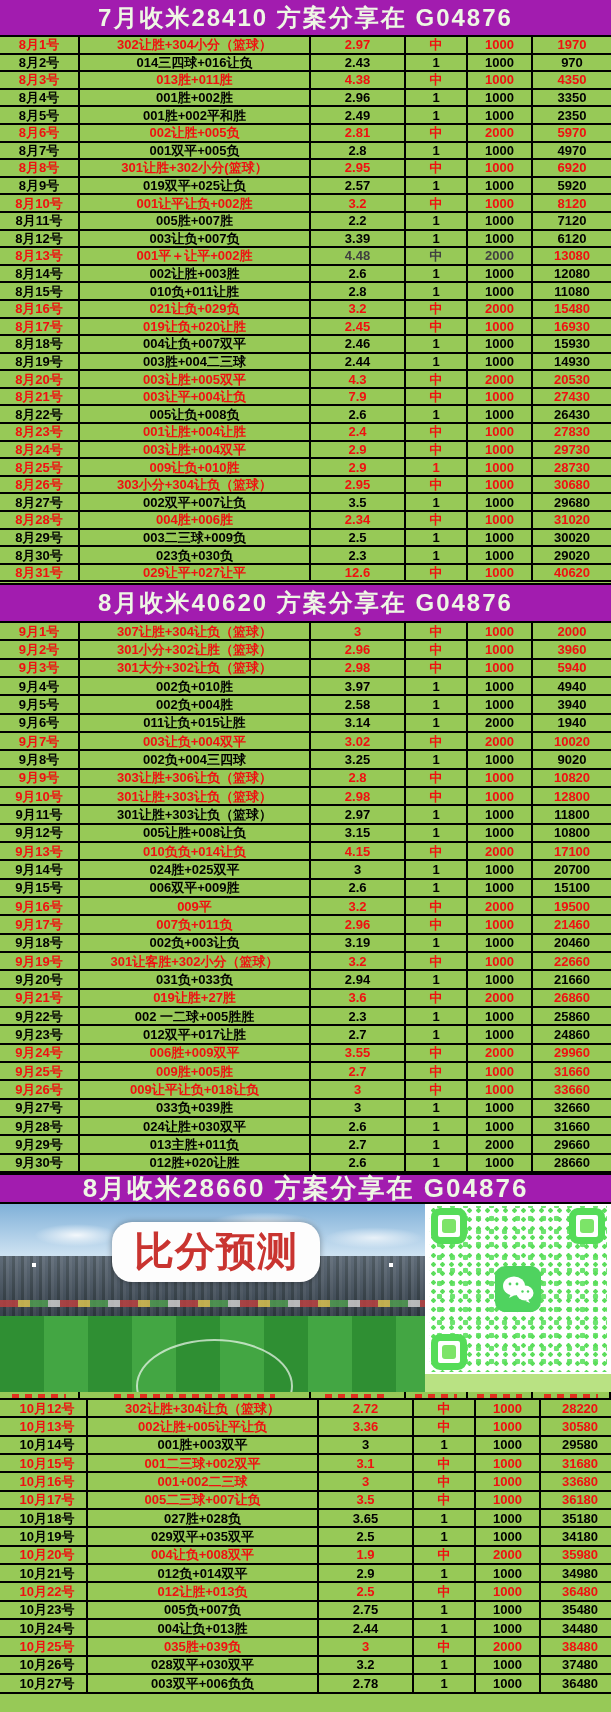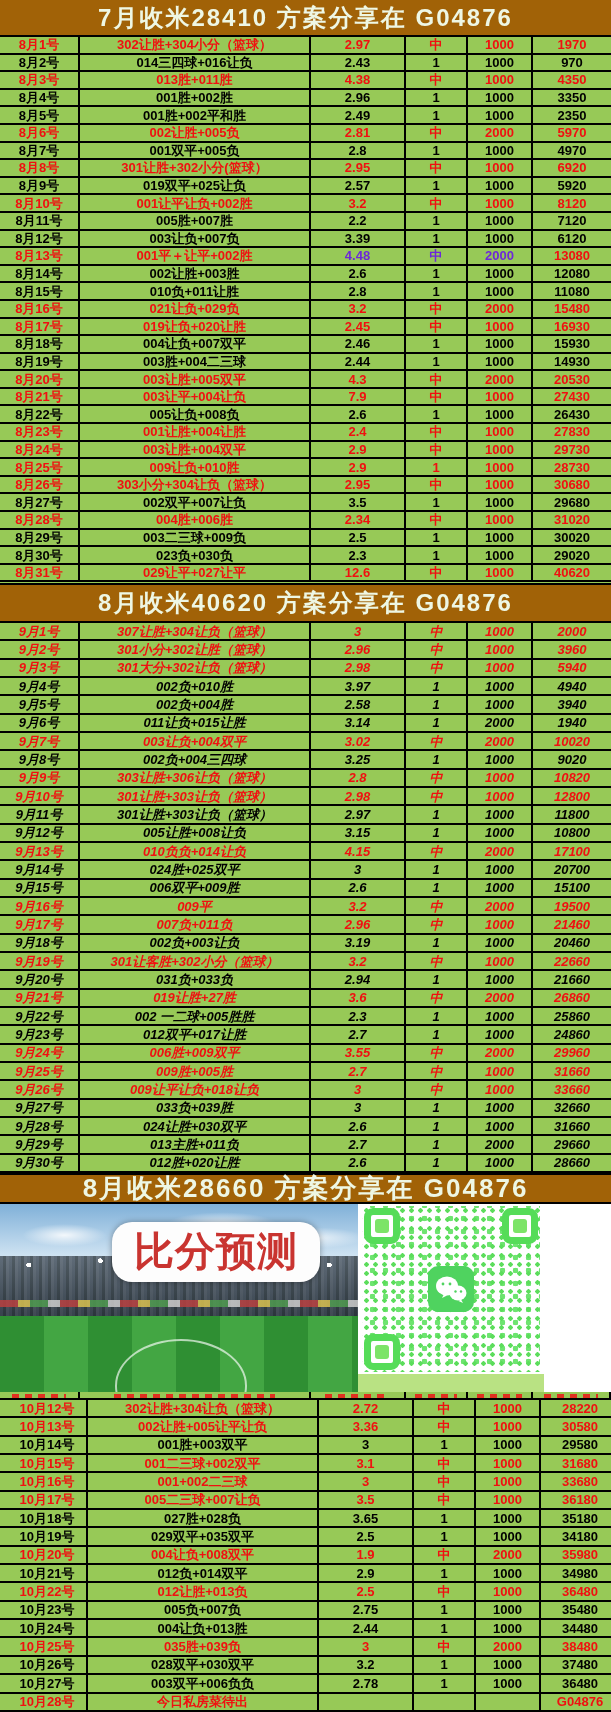--- a/index.html
+++ b/index.html
@@ -2,30 +2,30 @@
 <html><head>
 <meta charset="utf-8">
 <style>
   html,body{margin:0;padding:0;}
   body{
     width:611px;height:1712px;
     font-family:"Liberation Sans","DejaVu Sans",sans-serif;
     background:#97c957;position:relative;overflow:hidden;
   }
   .band{
-    height:37px;background:#a16207;color:#eef7e4;
+    height:37px;background:#a21caf;color:#eef7e4;
     display:flex;align-items:center;justify-content:center;
     font-size:24px;font-weight:bold;letter-spacing:2px;
     border-bottom:2px solid #000;box-sizing:border-box;
   }
   #band2{height:40px;border-top:2px solid #000;}
   #band3{height:31px;border-top:2px solid #000;font-size:26px;}
   .tbl{width:611px;box-sizing:border-box;display:block;}
   #aug-rows{height:546px;}
-  #sep-rows{height:550px;font-style:italic;}
+  #sep-rows{height:550px;}
   #oct-rows{height:312px;}
   .row{
     display:grid;
     grid-template-columns:80px 231px 95px 62px 65px 78px;
     box-sizing:border-box;
     border-bottom:2px solid #000;
     background:#97c957;
   }
   #aug-rows .row{height:17.6px;}
   #sep-rows .row{height:18.33px;}
@@ -35,24 +35,24 @@
     font-size:13px;font-weight:bold;
     border-right:2px solid #000;
     box-sizing:border-box;
     white-space:nowrap;overflow:hidden;
     line-height:1;
   }
   .cell:last-child{border-right:none;}
   .red .cell{color:#f01010;}
   .black .cell{color:#000;}
   .mixed .c0,.mixed .c1,.mixed .c5{color:#f01010;}
-  .mixed .c2,.mixed .c3,.mixed .c4{color:#6d28d9;}
+  .mixed .c2,.mixed .c3,.mixed .c4{color:#404040;}
   
   .banner{height:188px;display:flex;position:relative;background:#fff;}
-  .stadium{width:358px;height:188px;position:relative;overflow:hidden;background:#39464f;}
+  .stadium{width:425px;height:188px;position:relative;overflow:hidden;background:#39464f;}
   .sky{position:absolute;left:0;top:0;width:100%;height:52px;
     background:
       radial-gradient(ellipse 60px 16px at 18% 60%, rgba(255,255,255,.85), transparent 70%),
       radial-gradient(ellipse 80px 18px at 62% 40%, rgba(255,255,255,.8), transparent 70%),
       radial-gradient(ellipse 70px 15px at 88% 65%, rgba(255,255,255,.7), transparent 70%),
       linear-gradient(#7fb0d8,#cfe3f2);}
   .stands{position:absolute;left:0;top:52px;width:100%;height:60px;
     background:
       radial-gradient(circle 4px at 8% 15%, #fff 60%, transparent 61%),
       radial-gradient(circle 4px at 28% 8%, #fff 60%, transparent 61%),
@@ -791,21 +791,13 @@
       <div class="cell c5">37480</div>
     </div>
     <div class="row black">
       <div class="cell c0">10月27号</div>
       <div class="cell c1">003双平+006负负</div>
       <div class="cell c2">2.78</div>
       <div class="cell c3">1</div>
       <div class="cell c4">1000</div>
       <div class="cell c5">36480</div>
     </div>
-    <div class="row red">
-      <div class="cell c0">10月28号</div>
-      <div class="cell c1">今日私房菜待出</div>
-      <div class="cell c2"></div>
-      <div class="cell c3"></div>
-      <div class="cell c4"></div>
-      <div class="cell c5">G04876</div>
-    </div>
   </div>
 
 </body></html>

